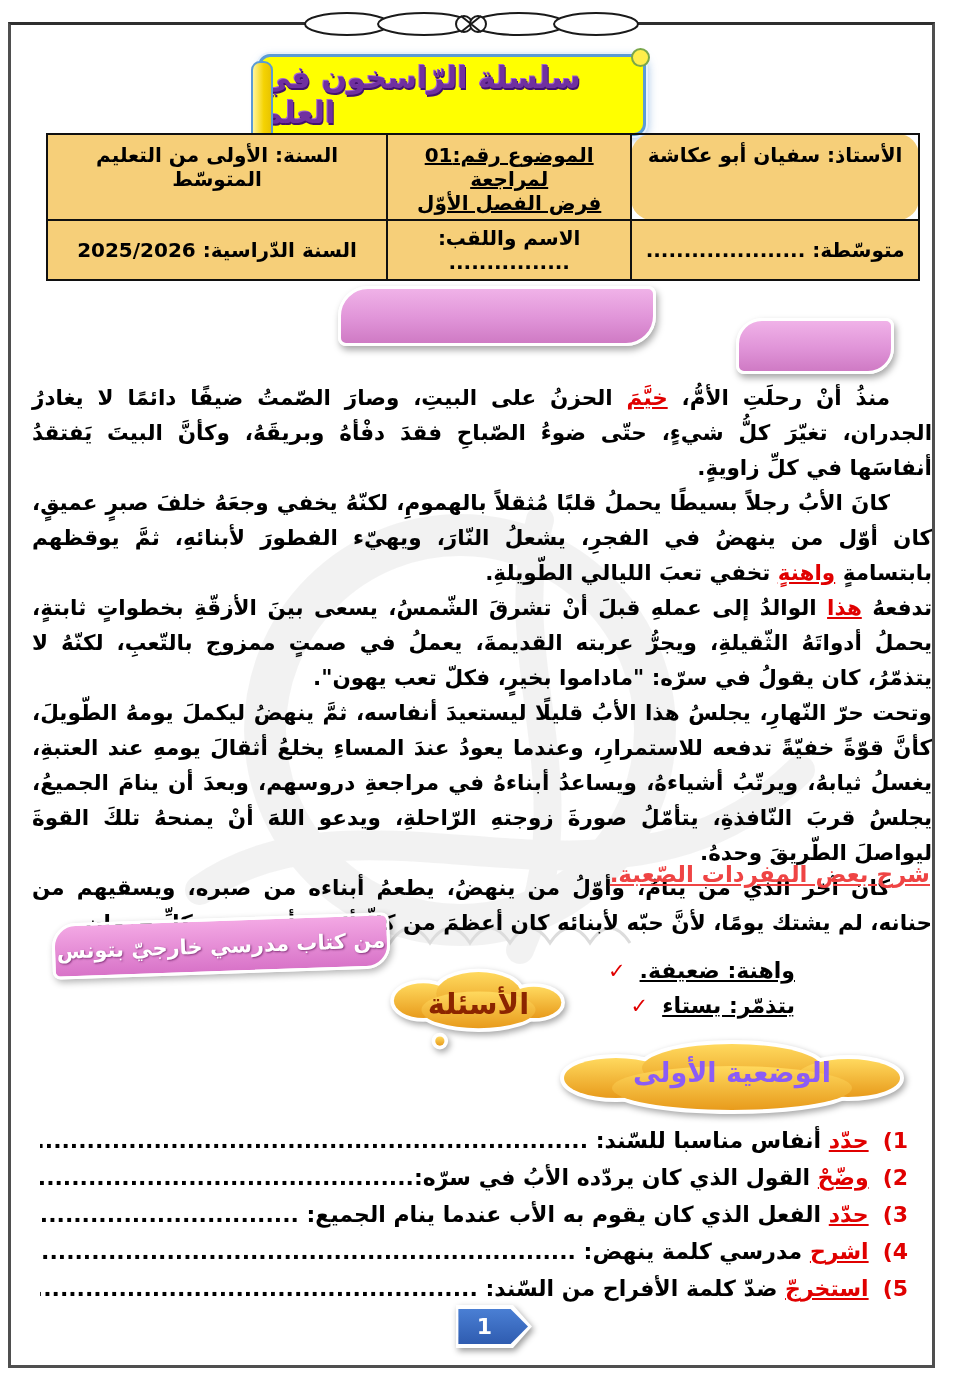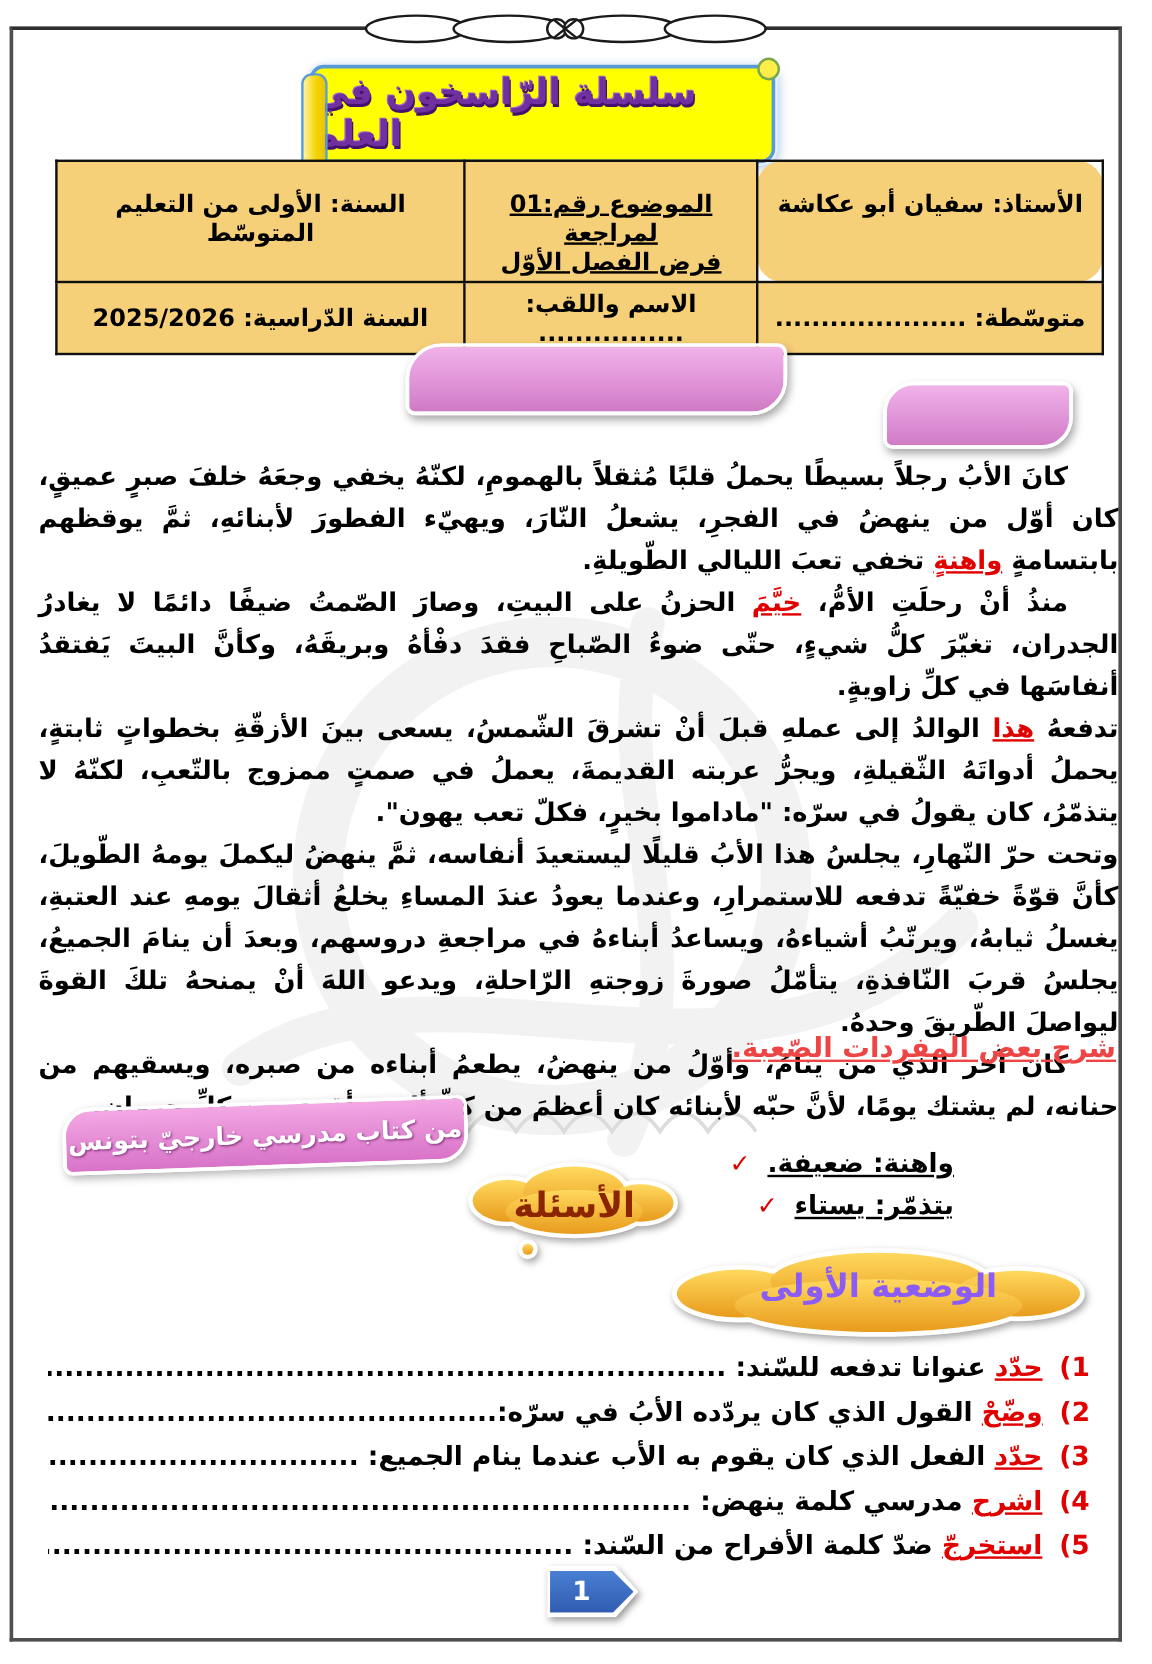--- a/index.html
+++ b/index.html
@@ -37,21 +37,21 @@
 
   
   table.info {
     position:absolute; left:46px; top:133px; width:874px;
     border-collapse:collapse; direction:rtl;
   }
   table.info td {
     border:2.5px solid #101010; background:#f6cf79; font-weight:bold;
     font-size:20px; text-align:center; color:#000; padding:4px 10px;
   }
-  tr.r1 td { height:66px; vertical-align:top; padding-top:23px; }
+  tr.r1 td { height:66px; vertical-align:top; padding-top:8px; }
   tr.r2 td { height:50px; vertical-align:middle; }
   td.c-teacher { width:33%;border-radius:21px; }
   td.c-subject { width:28%; }
   td.c-level   { width:39%; }
   .u { text-decoration:underline; }
 
   
   .pink {
     position:absolute; border:3px solid #ffffff;
     background:linear-gradient(180deg,#f0b2e8 0%,#e094d8 55%,#cf7ac4 100%);
@@ -179,22 +179,22 @@
       <circle cx="340" cy="260" r="195" stroke-width="42"></circle>
       <path d="M80 420 C 250 300 500 480 680 300" stroke-width="30"></path>
       <path d="M420 50 C 380 190 470 320 400 480" stroke-width="28"></path>
     </g>
   </svg>
   <svg class="scallop" width="580" height="60" viewBox="0 0 580 60">
     <path d="M575 45 Q555 15 535 45 Q515 15 495 45 Q475 15 455 45 Q435 15 415 45 Q395 15 375 45 Q355 15 335 45 Q315 15 295 45 Q275 15 255 45 Q235 15 215 45 Q195 15 175 45 Q155 15 135 45 Q115 15 95 45 Q75 15 55 45" stroke="#dcdcdc" stroke-width="3" fill="none"></path>
   </svg>
 
   <div class="story">
+    <p class="indent"><span>منذُ أنْ رحلَتِ الأمُّ، </span><span class="hl">خيَّمَ</span><span> الحزنُ على البيتِ، وصارَ الصّمتُ ضيفًا دائمًا لا يغادرُ الجدران، تغيّرَ كلُّ شيءٍ، حتّى ضوءُ الصّباحِ فقدَ دفْأهُ وبريقَهُ، وكأنَّ البيتَ يَفتقدُ أنفاسَها في كلِّ زاويةٍ.</span></p>
     <p class="indent"><span>كانَ الأبُ رجلاً بسيطًا يحملُ قلبًا مُثقلاً بالهمومِ، لكنّهُ يخفي وجعَهُ خلفَ صبرٍ عميقٍ، كان أوّل من ينهضُ في الفجرِ، يشعلُ النّارَ، ويهيّء الفطورَ لأبنائهِ، ثمَّ يوقظهم بابتسامةٍ </span><span class="hl">واهنةٍ</span><span> تخفي تعبَ الليالي الطّويلةِ.</span></p>
-    <p class="indent"><span>منذُ أنْ رحلَتِ الأمُّ، </span><span class="hl">خيَّمَ</span><span> الحزنُ على البيتِ، وصارَ الصّمتُ ضيفًا دائمًا لا يغادرُ الجدران، تغيّرَ كلُّ شيءٍ، حتّى ضوءُ الصّباحِ فقدَ دفْأهُ وبريقَهُ، وكأنَّ البيتَ يَفتقدُ أنفاسَها في كلِّ زاويةٍ.</span></p>
     <p><span>تدفعهُ </span><span class="hl">هذا</span><span> الوالدُ إلى عملهِ قبلَ أنْ تشرقَ الشّمسُ، يسعى بينَ الأزقّةِ بخطواتٍ ثابتةٍ، يحملُ أدواتَهُ الثّقيلةِ، ويجرُّ عربته القديمةَ، يعملُ في صمتٍ ممزوج بالتّعبِ، لكنّهُ لا يتذمّرُ، كان يقولُ في سرّه: "ماداموا بخيرٍ، فكلّ تعب يهون".</span></p>
     <p>وتحت حرّ النّهارِ، يجلسُ هذا الأبُ قليلًا ليستعيدَ أنفاسه، ثمَّ ينهضُ ليكملَ يومهُ الطّويلَ، كأنَّ قوّةً خفيّةً تدفعه للاستمرارِ، وعندما يعودُ عندَ المساءِ يخلعُ أثقالَ يومهِ عند العتبةِ، يغسلُ ثيابهُ، ويرتّبُ أشياءهُ، ويساعدُ أبناءهُ في مراجعةِ دروسهم، وبعدَ أن ينامَ الجميعُ، يجلسُ قربَ النّافذةِ، يتأمّلُ صورةَ زوجتهِ الرّاحلةِ، ويدعو اللهَ أنْ يمنحهُ تلكَ القوةَ ليواصلَ الطّريقَ وحدهُ.</p>
     <p class="indent">كان آخر الذي من ينامُ، وأوّلُ من ينهضُ، يطعمُ أبناءه من صبره، ويسقيهم من حنانه، لم يشتك يومًا، لأنَّ حبّه لأبنائه كان أعظمَ من كلِّ ألمٍ، وأقوى من كلِّ حرمانٍ.</p>
   </div>
 
   <div class="vocab-head">شرح بعض المفردات الصّعبة.</div>
   <div class="vocab-items">
     <div class="vitem"><span class="vtext">واهنة: ضعيفة.</span><span class="vcheck">✓</span></div>
     <div class="vitem"><span class="vtext">يتذمّر: يستاء</span><span class="vcheck">✓</span></div>
   </div>
@@ -241,21 +241,21 @@
         <ellipse cx="60" cy="44" rx="52" ry="20"></ellipse>
         <ellipse cx="176" cy="34" rx="90" ry="24"></ellipse>
         <ellipse cx="292" cy="44" rx="52" ry="19"></ellipse>
         <ellipse cx="176" cy="54" rx="120" ry="22"></ellipse>
       </g>
     </svg>
     <div class="cloud-label">الوضعية الأولى</div>
   </div>
 
   <div class="questions">
-    <div class="qline"><span class="qnum">1)</span><span class="qverb">حدّد</span><span class="qtext"> عنوانا تدفعه للسّند: </span><span class="qdots">........................................................................</span></div>
+    <div class="qline"><span class="qnum">1)</span><span class="qverb">حدّد</span><span class="qtext"> أنفاس مناسبا للسّند: </span><span class="qdots">........................................................................</span></div>
     <div class="qline"><span class="qnum">2)</span><span class="qverb">وضّحْ</span><span class="qtext"> القول الذي كان يردّده الأبُ في سرّه:</span><span class="qdots">........................................................................</span></div>
     <div class="qline"><span class="qnum">3)</span><span class="qverb">حدّد</span><span class="qtext"> الفعل الذي كان يقوم به الأب عندما ينام الجميع: </span><span class="qdots">........................................</span></div>
     <div class="qline"><span class="qnum">4)</span><span class="qverb">اشرح</span><span class="qtext"> مدرسي كلمة ينهض: </span><span class="qdots">........................................................................</span></div>
     <div class="qline"><span class="qnum">5)</span><span class="qverb">استخرجّ</span><span class="qtext"> ضدّ كلمة الأفراح من السّند: </span><span class="qdots">........................................................</span></div>
   </div>
 
   <div class="hex">
     <div class="hex-outer">
       <div class="hex-inner">1</div>
     </div>

